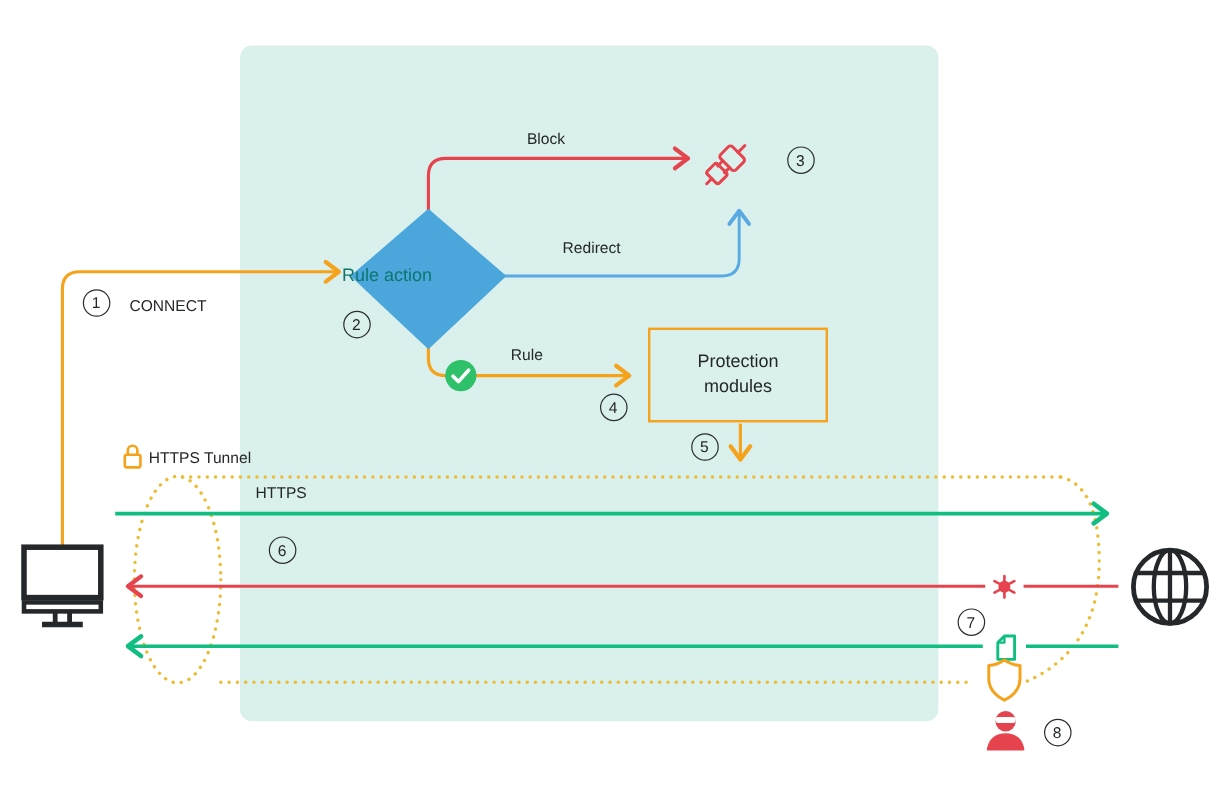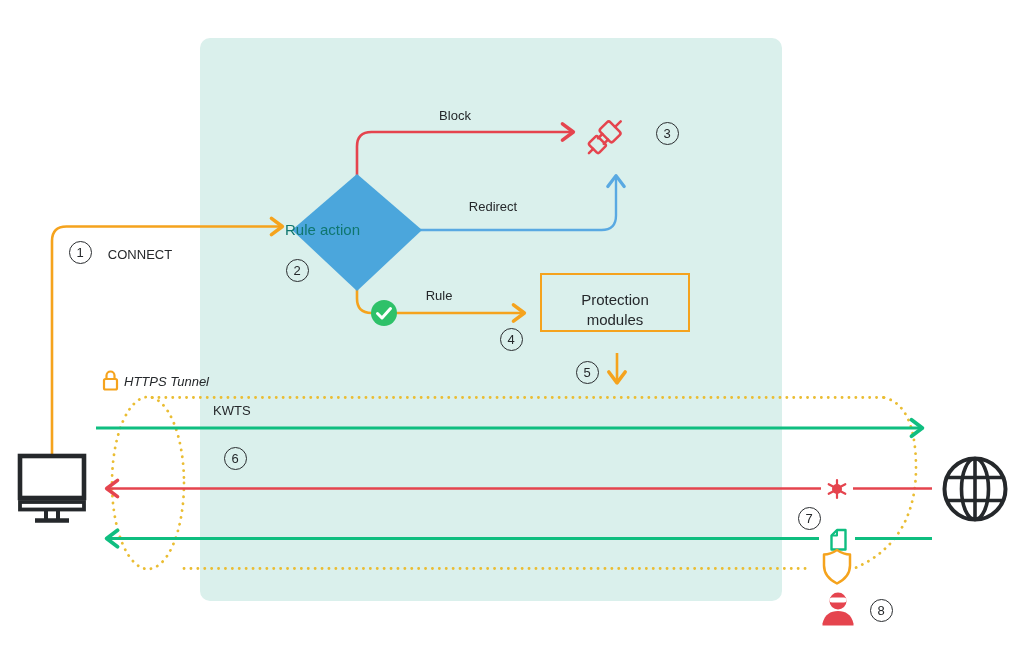--- a/index.html
+++ b/index.html
@@ -17,23 +17,23 @@
     background:#0FA28B;border-radius:19px;color:#ffffff;font-weight:bold;
     font-size:15px;letter-spacing:.6px;display:flex;align-items:center;justify-content:center;
   }
   .lbl{position:absolute;font-size:13px;color:#25282B;white-space:nowrap;}
   .lbl.centered{transform:translateX(-50%);}
   .diamond-label{
     position:absolute;left:285px;top:221px;width:125px;text-align:left;
     color:#0f766e;font-size:15px;
   }
   .node-box{
-    position:absolute;left:540px;top:273px;width:150px;height:59px;
+    position:absolute;left:540px;top:273px;width:150px;height:79px;
     border:2px solid #F5A31D;box-sizing:border-box;
-    display:flex;align-items:flex-end;justify-content:center;
+    display:flex;align-items:center;justify-content:center;
   }
   .node-box span{display:block;width:104px;text-align:center;font-size:15px;line-height:1.35;color:#25282B;}
   .num{
     position:absolute;width:23px;height:23px;border:1.5px solid #2A2D30;border-radius:50%;
     box-sizing:border-box;display:flex;align-items:center;justify-content:center;
     font-size:13px;color:#25282B;background:transparent;
   }
 </style>
 </head>
 <body>
@@ -143,22 +143,22 @@
     </g>
   </svg>
 
 
   <div class="diamond-label">Rule action</div>
 
   <div class="lbl centered" style="left:140px;top:200px;margin-top:47px;">CONNECT</div>
   <div class="lbl centered" style="left:455px;top:108px;">Block</div>
   <div class="lbl centered" style="left:493px;top:199px;text-align:center;">Redirect</div>
   <div class="lbl centered" style="left:439px;top:288px;">Rule</div>
-  <div class="lbl" style="left:124px;top:374px;font-style:italic;">HTTPS Tunnel</div>
-  <div class="lbl" style="left:213px;top:403px;">KWTS</div>
+  <div class="lbl" style="left:124px;top:374px;">HTTPS Tunnel</div>
+  <div class="lbl" style="left:213px;top:403px;">HTTPS</div>
 
   <div class="node-box">
     <span>Protection modules</span>
   </div>
 
   <div class="num" style="left:68.5px;top:240.5px;">1</div>
   <div class="num" style="left:285.5px;top:258.5px;">2</div>
   <div class="num" style="left:655.5px;top:121.5px;">3</div>
   <div class="num" style="left:499.5px;top:327.5px;">4</div>
   <div class="num" style="left:575.5px;top:360.5px;">5</div>

